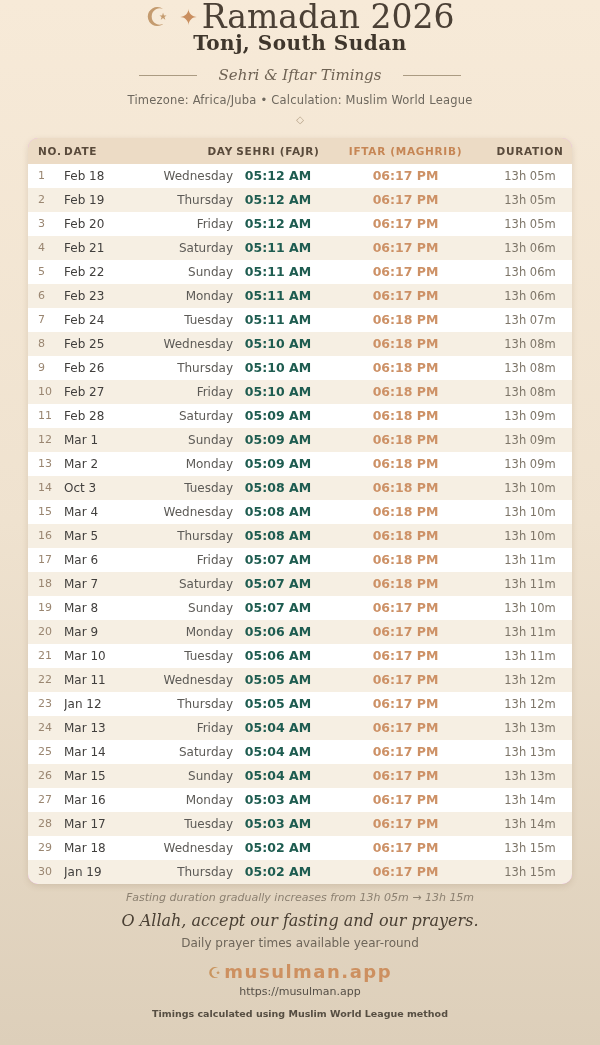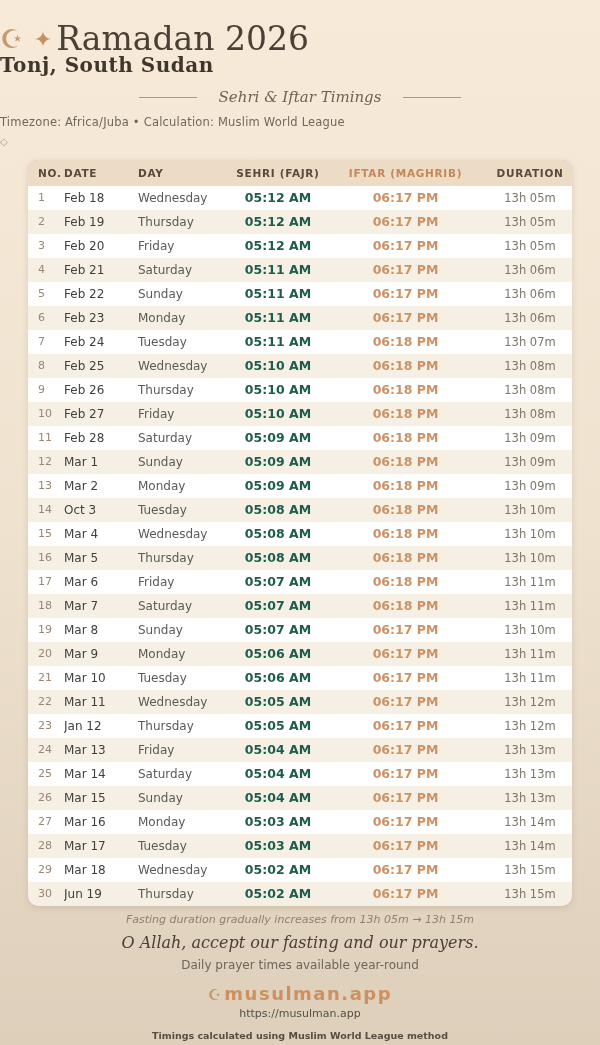--- a/index.html
+++ b/index.html
@@ -3,21 +3,21 @@
 <meta charset="utf-8">
 <style>
   * { margin: 0; padding: 0; box-sizing: border-box; }
   html, body { width: 600px; }
   body {
     height: 1045px;
     font-family: "DejaVu Sans", sans-serif;
     background: linear-gradient(180deg, #f7ead8 0%, #efe2cf 50%, #ddcfba 100%);
     overflow: hidden;
   }
-  .header { padding-top: 22px; }
+  .header { text-align: center; }
   .title-line {
     font-family: "DejaVu Serif", serif;
     font-size: 33px;
     color: #4b4035;
     line-height: 1.0;
   }
   .moon-glyph { color: #c49b6f; font-size: 26px; vertical-align: 2px; }
   .sparkle-glyph { color: #c98e5f; font-size: 22px; vertical-align: 3px; margin-right: 4px; }
   .location {
     font-family: "DejaVu Serif", serif;
@@ -67,21 +67,21 @@
     display: grid;
     grid-template-columns: 36px 74px 95px 90px 165px 1fr;
     height: 24px;
     line-height: 24px;
   }
   .trow.odd { background: #ffffff; }
   .trow.even { background: #f6efe3; }
   .cell { white-space: nowrap; overflow: hidden; }
   .c-no   { padding-left: 10px; text-align: left; }
   .c-date { text-align: left; }
-  .c-day  { text-align: left; }
+  .c-day  { text-align: right; }
   .c-sehri, .c-iftar, .c-dur { text-align: center; }
   .thead .c-iftar { color: #c68655; }
   .trow .c-no   { font-size: 11px; color: #9a8671; }
   .trow .c-date { font-size: 12px; color: #413f3d; }
   .trow .c-day  { font-size: 12px; color: #5c5a56; }
   .trow .c-sehri { font-size: 12.5px; font-weight: bold; color: #1e5c50; }
   .trow .c-iftar { font-size: 12.5px; font-weight: bold; color: #cd9166; }
   .trow .c-dur   { font-size: 11.5px; color: #7d7568; }
 
   .footer { text-align: center; }
@@ -365,21 +365,21 @@
       <div class="trow odd">
         <div class="cell c-no">29</div>
         <div class="cell c-date">Mar 18</div>
         <div class="cell c-day">Wednesday</div>
         <div class="cell c-sehri">05:02 AM</div>
         <div class="cell c-iftar">06:17 PM</div>
         <div class="cell c-dur">13h 15m</div>
       </div>
       <div class="trow even">
         <div class="cell c-no">30</div>
-        <div class="cell c-date">Jun 19</div>
+        <div class="cell c-date">Jan 19</div>
         <div class="cell c-day">Thursday</div>
         <div class="cell c-sehri">05:02 AM</div>
         <div class="cell c-iftar">06:17 PM</div>
         <div class="cell c-dur">13h 15m</div>
       </div>
     </div>
 </div>
 
 <div class="footer">
   <div class="footnote">Fasting duration gradually increases from 13h 05m → 13h 15m</div>

